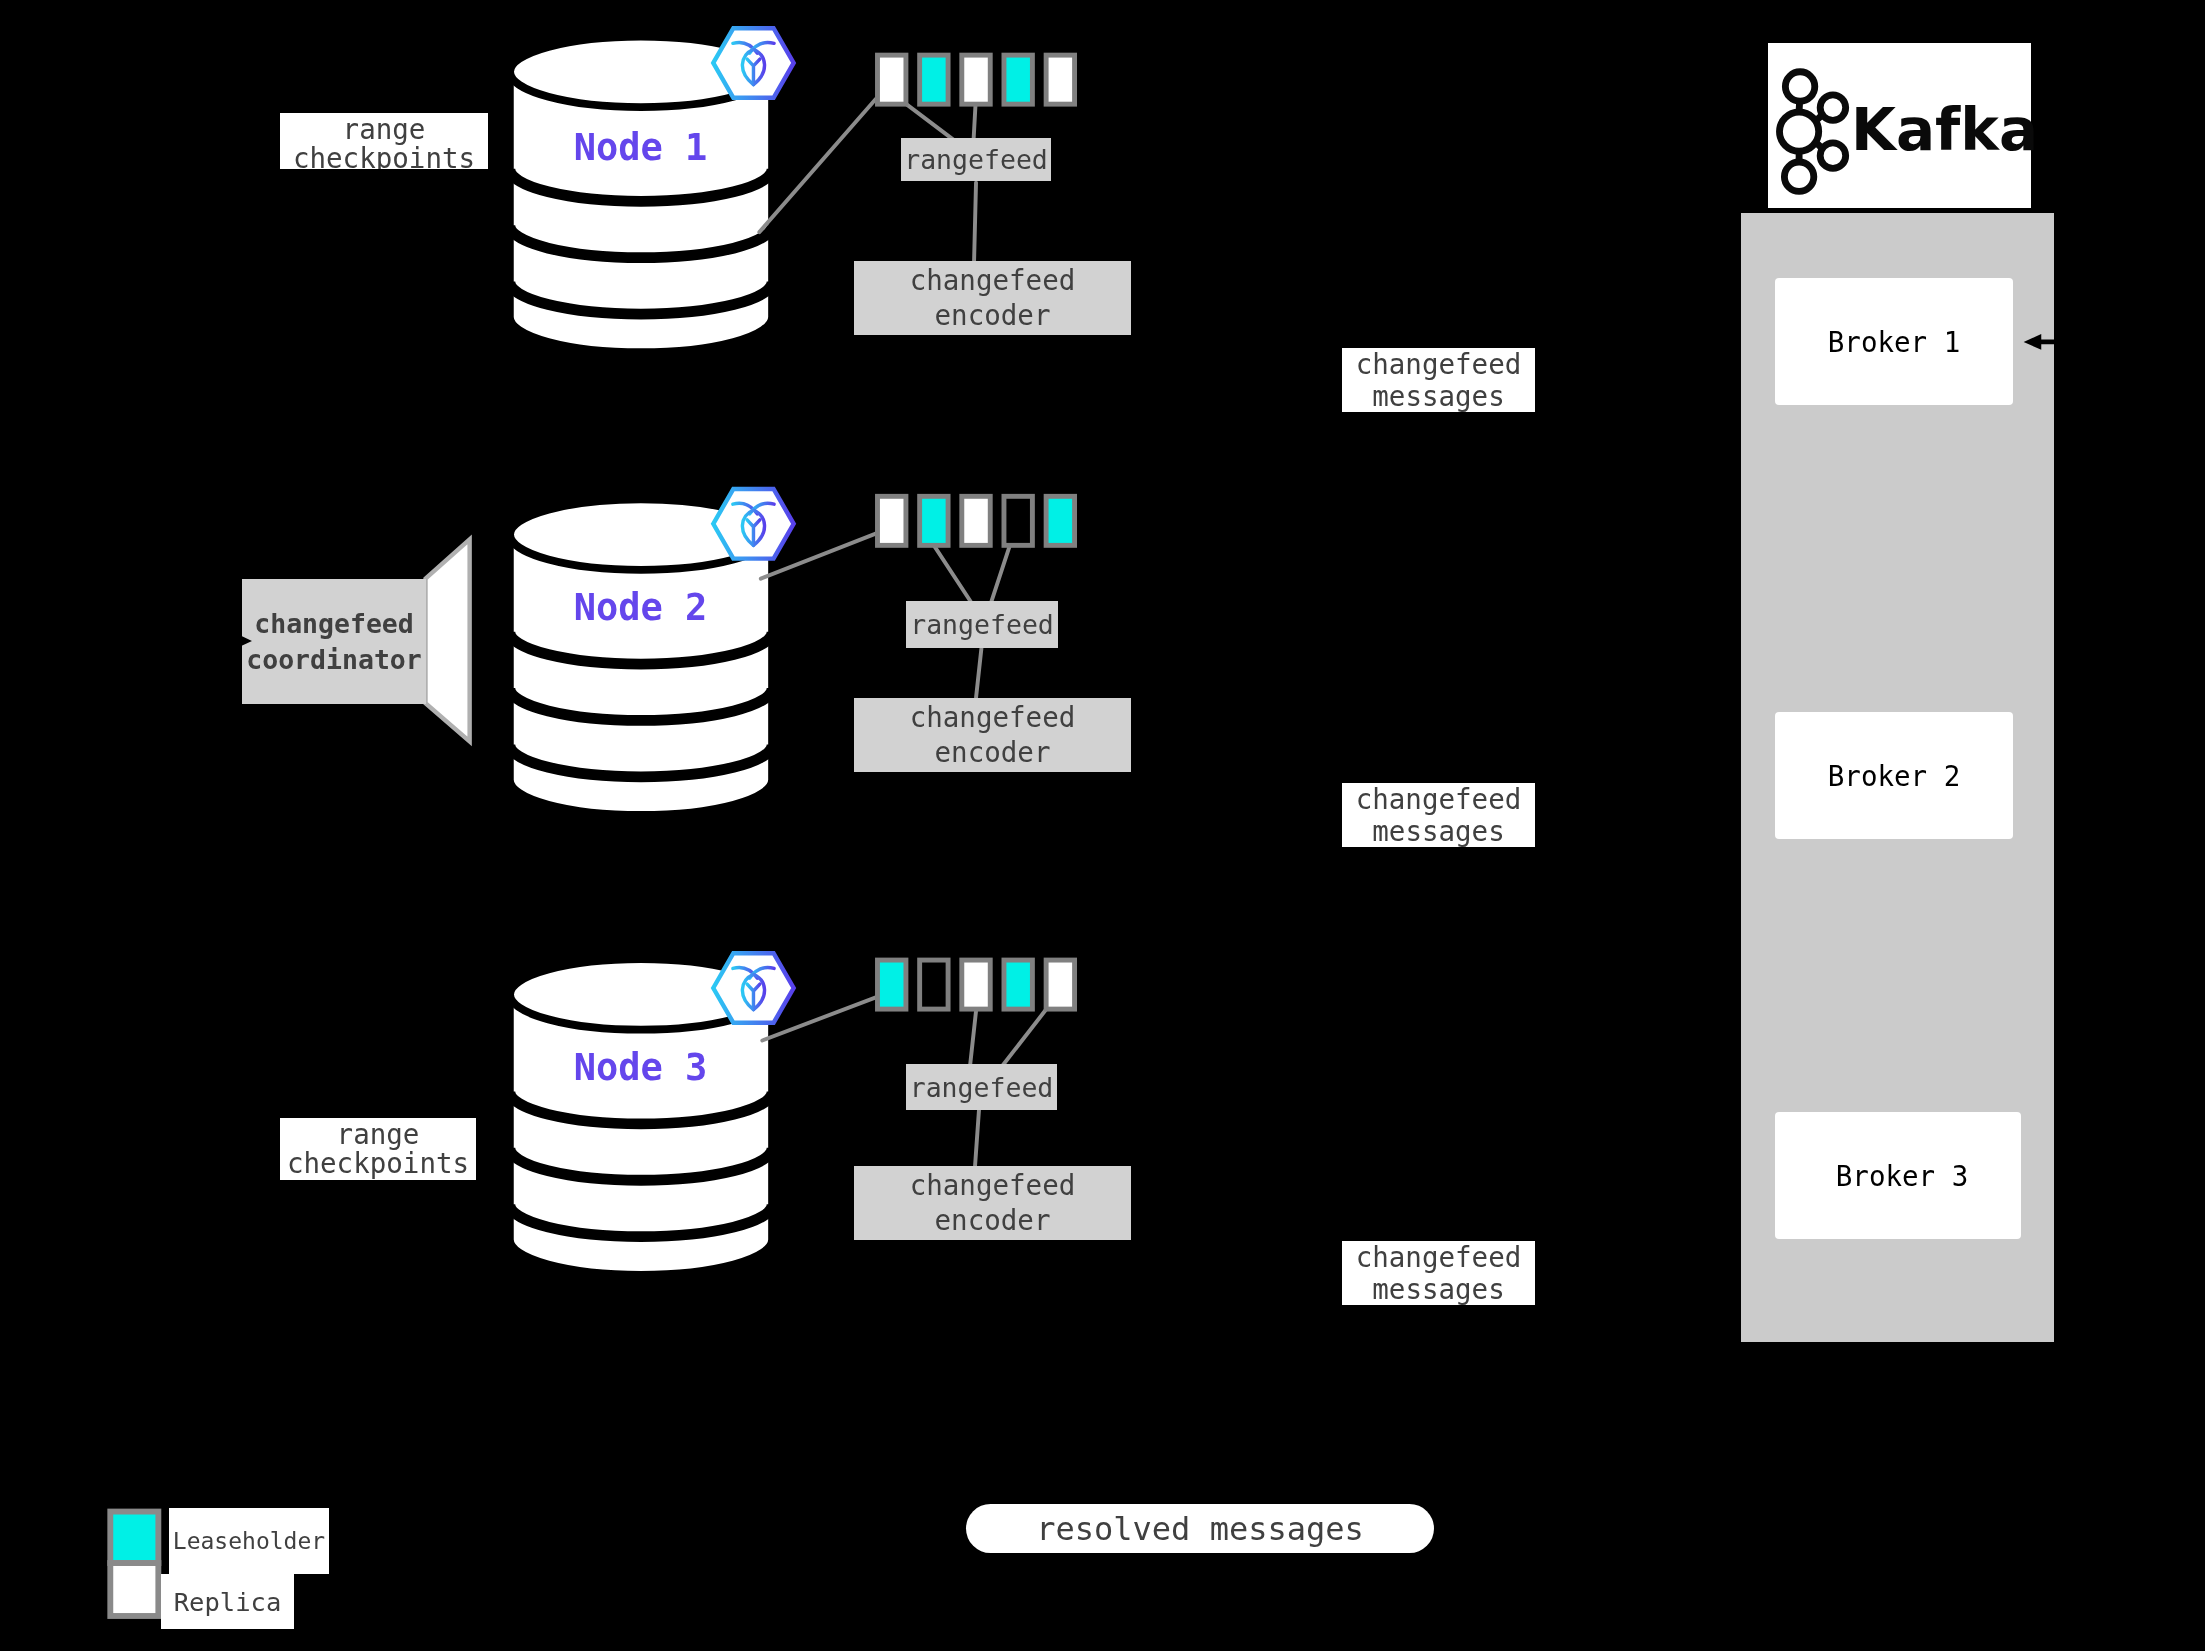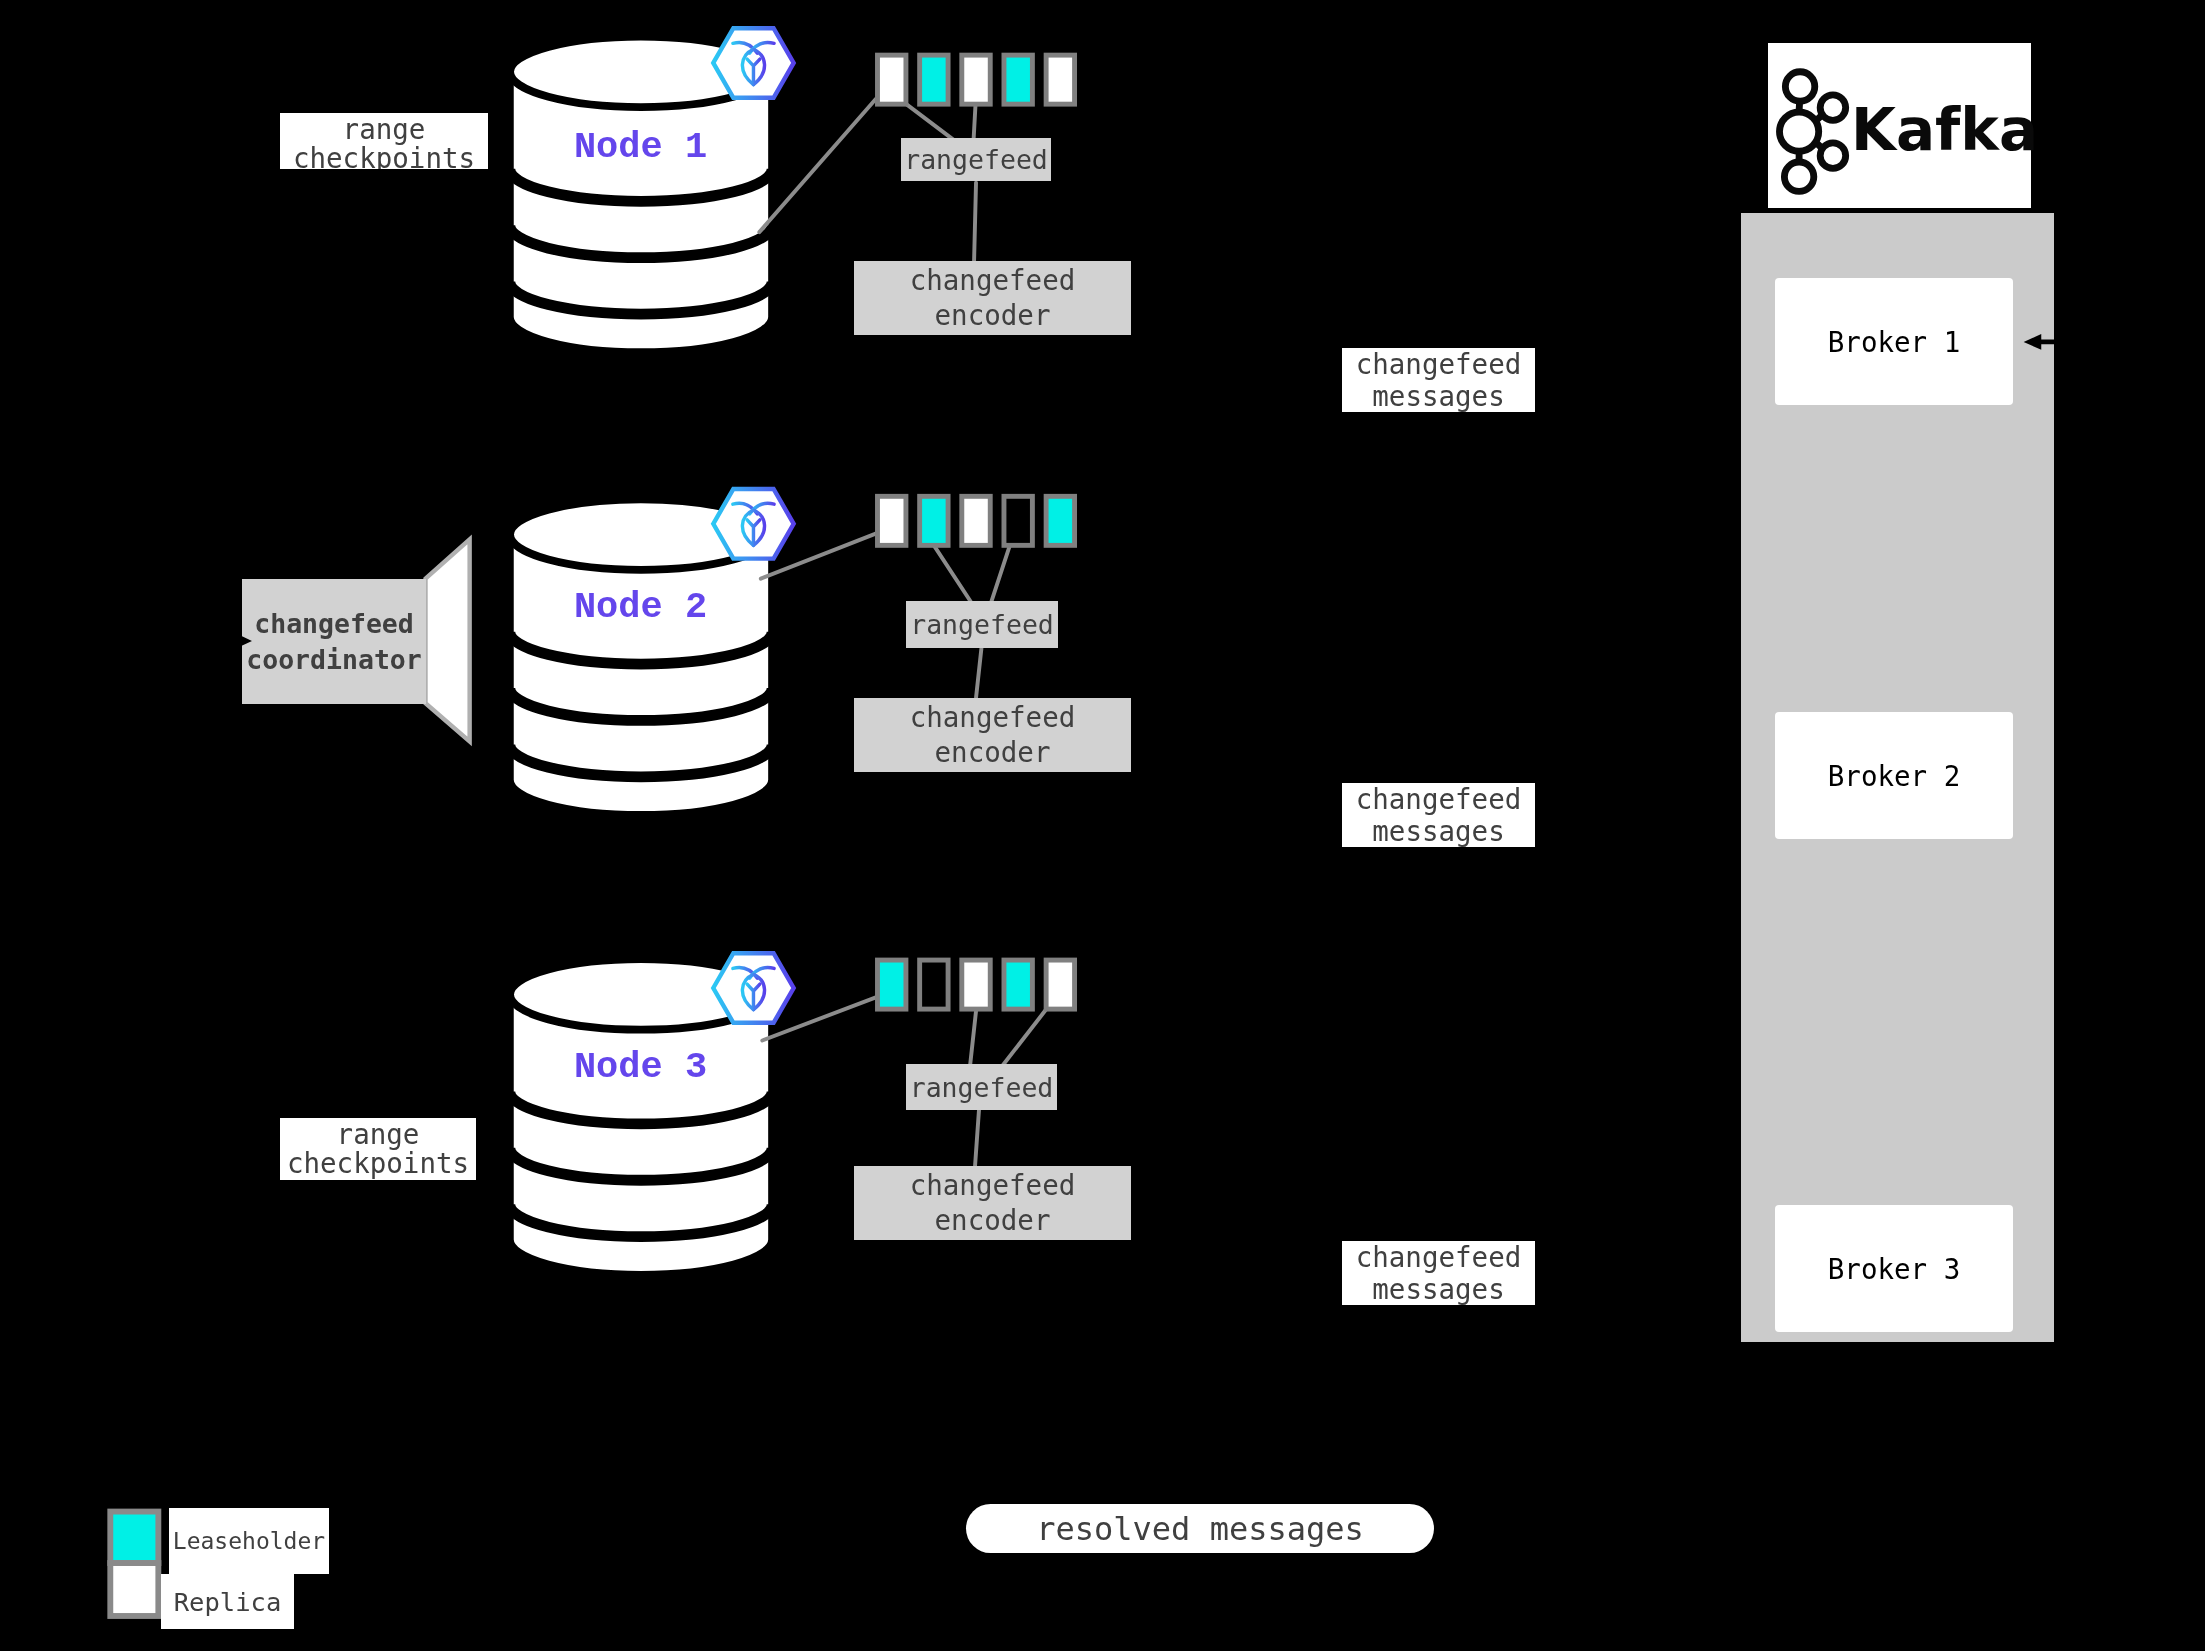--- a/index.html
+++ b/index.html
@@ -11,21 +11,21 @@
   .gray{background:#d2d2d2;}
   .white{background:#ffffff;}
   .lbl{font-size:27.5px;line-height:32px;}
   .clip{overflow:hidden;align-items:flex-start;line-height:29px;padding-top:2px;}
   .pill{border-radius:25.5px;}
   .broker{position:absolute;left:1775px;width:238px;height:127px;background:#fff;
           border-radius:4px;display:flex;align-items:center;justify-content:center;
           font-size:27.5px;color:#000;z-index:1;}
   .nodelabel{position:absolute;left:539px;width:203px;height:42px;z-index:3;
              display:flex;align-items:center;justify-content:center;
-             font-weight:bold;font-size:37px;color:#6446ec;font-family:Liberation Mono, monospace;}
+             font-weight:bold;font-size:37px;color:#6446ec;}
   #mainsvg{position:absolute;left:0;top:0;z-index:2;}
   #oversvg{position:absolute;left:0;top:0;z-index:4;}
   .kbrand{position:absolute;left:1851px;top:93px;width:176px;height:74px;
           display:flex;align-items:center;justify-content:flex-start;
           font-family:"DejaVu Sans",sans-serif;font-weight:bold;font-size:58px;color:#0a0a0a;z-index:3;}
   .coord{font-weight:bold;font-size:26.5px;line-height:36px;}
 </style>
 </head>
 <body>
 
@@ -35,21 +35,21 @@
 
   <div class="abs white" style="left:1768px;top:43px;width:263px;height:165px;z-index:1;"></div>
   <div class="kbrand">Kafka</div>
 
   <div class="broker" style="top:278px;">
     <span>Broker 1</span>
   </div>
   <div class="broker" style="top:712px;">
     <span>Broker 2</span>
   </div>
-  <div class="broker" style="top:1205px;">
+  <div class="broker" style="top:1112px;padding-left:8px;">
     <span>Broker 3</span>
   </div>
 
   <svg id="mainsvg" width="2205" height="1652" viewBox="0 0 4498 3369">
     <defs>
       <linearGradient id="crdbgrad" x1="0" y1="0" x2="1" y2="0">
         <stop offset="0" stop-color="#2bc9f4"></stop>
         <stop offset="1" stop-color="#5840eb"></stop>
       </linearGradient>
       <g id="cyl">

